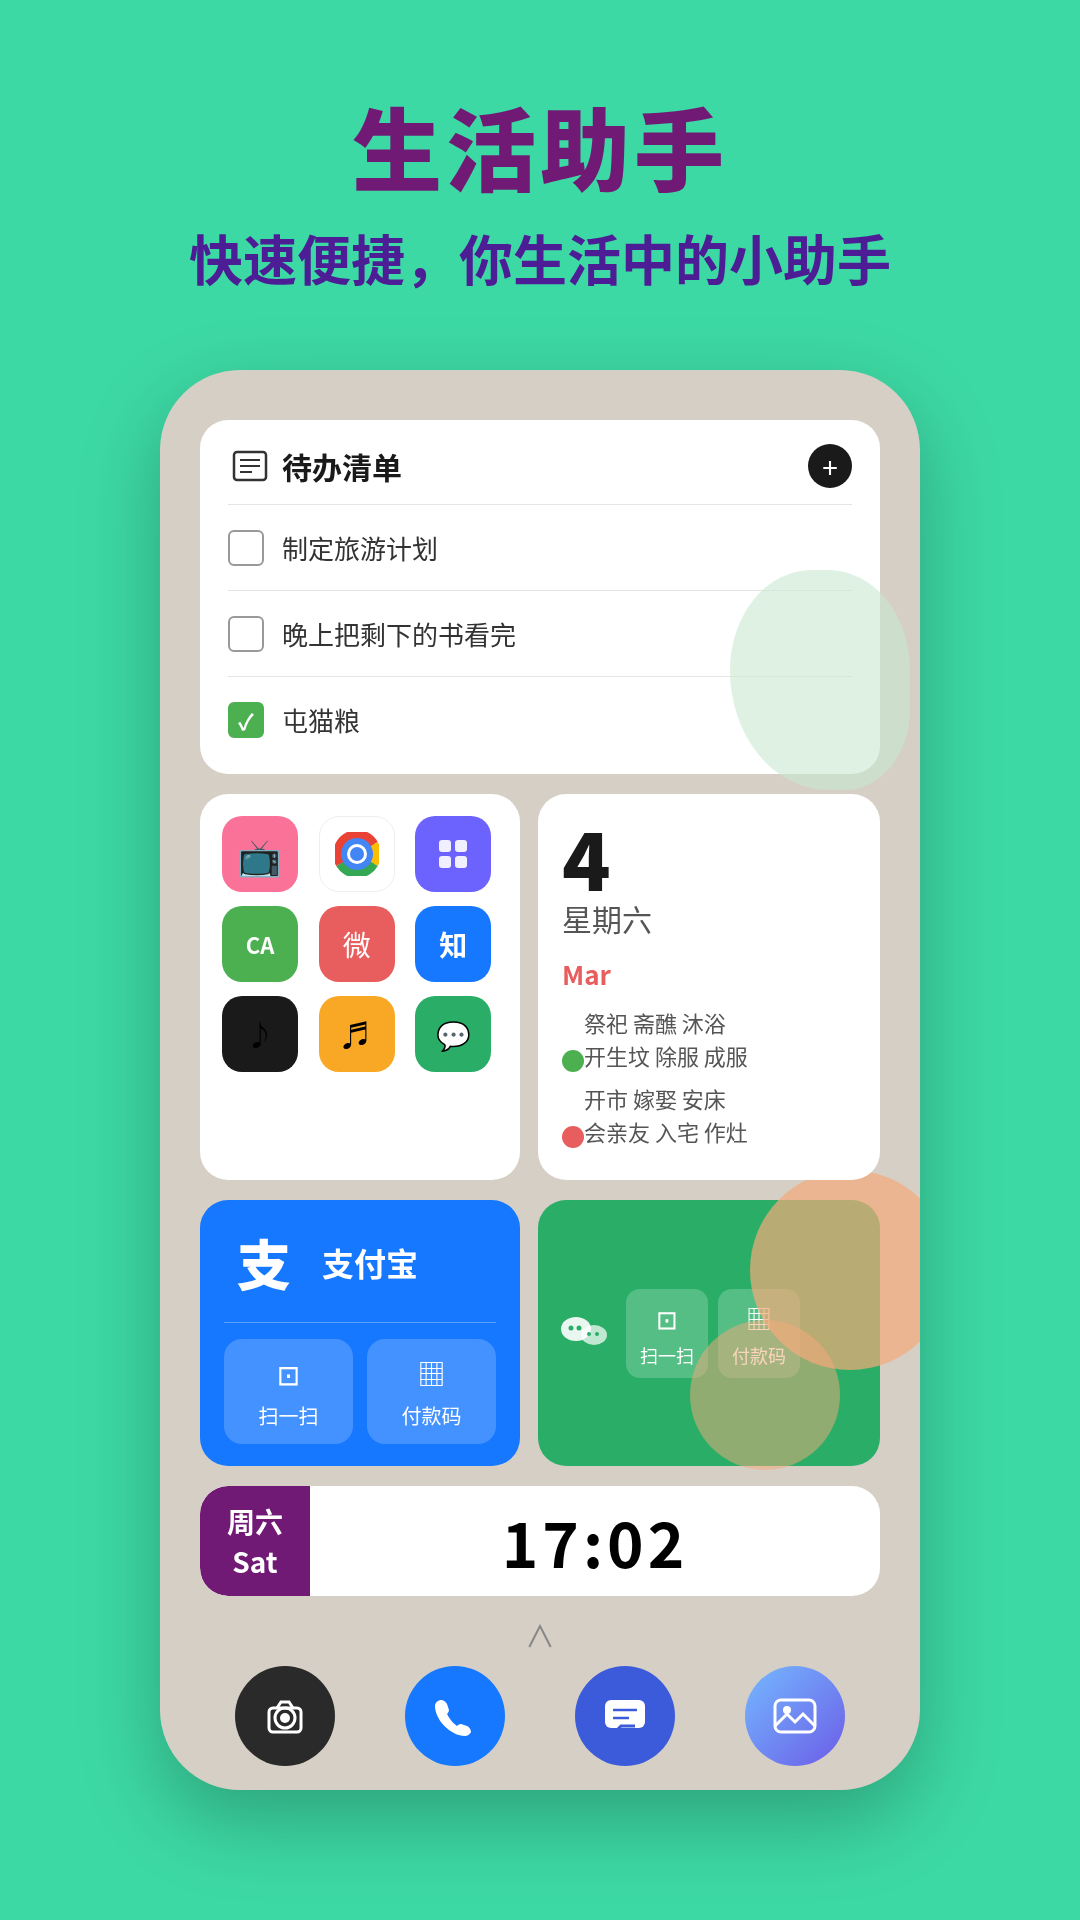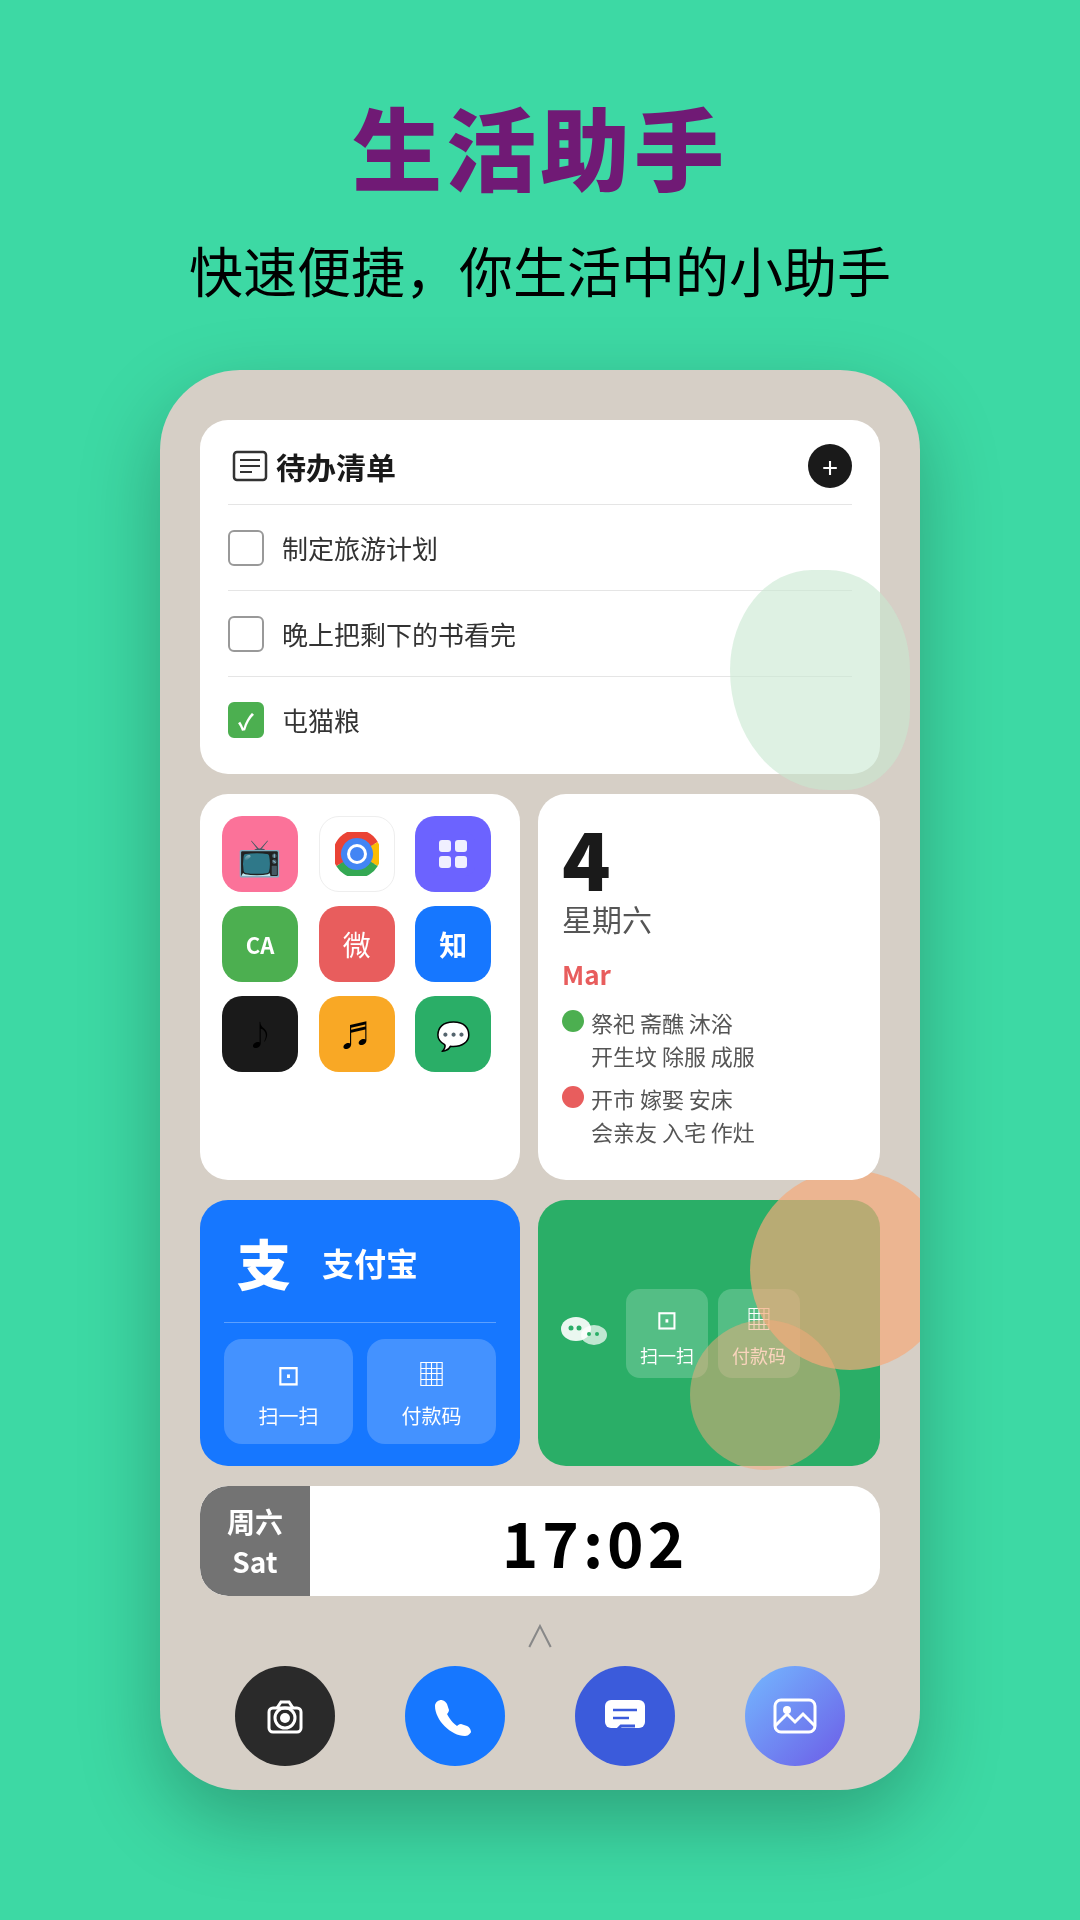--- a/index.html
+++ b/index.html
@@ -20,23 +20,23 @@
       padding-bottom: 40px;
     }
     .header-title {
       font-size: 90px;
       font-weight: 900;
       color: #701a75;
       letter-spacing: 4px;
     }
     .header-subtitle {
       font-size: 54px;
-      color: #000000;
-      margin-top: 20px;
-      font-weight: 400;
+      color: #4c1d95;
+      margin-top: 8px;
+      font-weight: 700;
     }
 
     
     .phone-mockup {
       position: absolute;
       top: 370px;
       left: 50%;
       transform: translateX(-50%);
       width: 760px;
       height: 1420px;
@@ -88,21 +88,21 @@
     }
     .todo-header {
       display: flex;
       align-items: center;
       justify-content: space-between;
       margin-bottom: 16px;
     }
     .todo-header-left {
       display: flex;
       align-items: flex-start;
-      gap: 4px;
+      gap: 10px;
     }
     .todo-icon {
       width: 44px;
       height: 44px;
       display: flex;
       align-items: center;
       justify-content: center;
     }
     .todo-title {
       font-size: 30px;
@@ -211,22 +211,22 @@
     .cal-month {
       font-size: 26px;
       color: #E85D5D;
       font-weight: 600;
     }
     .cal-info-section {
       margin-top: 14px;
     }
     .cal-info-row {
       display: flex;
-      align-items: flex-start;
-      gap: 7px;
+      align-items: flex-end;
+      gap: 0;
       margin-bottom: 10px;
     }
     .cal-dot {
       width: 22px;
       height: 22px;
       border-radius: 50%;
       margin-top: 4px;
       flex-shrink: 0;
     }
     .cal-dot-green { background: #4CAF50; }
@@ -339,21 +339,21 @@
     
     .clock-widget {
       background: white;
       border-radius: 28px;
       flex: 1;
       display: flex;
       align-items: center;
       overflow: hidden;
     }
     .clock-date-badge {
-      background: #737373;
+      background: #701a75;
       width: 110px;
       height: 100%;
       display: flex;
       flex-direction: column;
       align-items: center;
       justify-content: center;
       border-radius: 28px 0 0 28px;
       padding: 10px;
     }
     .clock-weekday {

